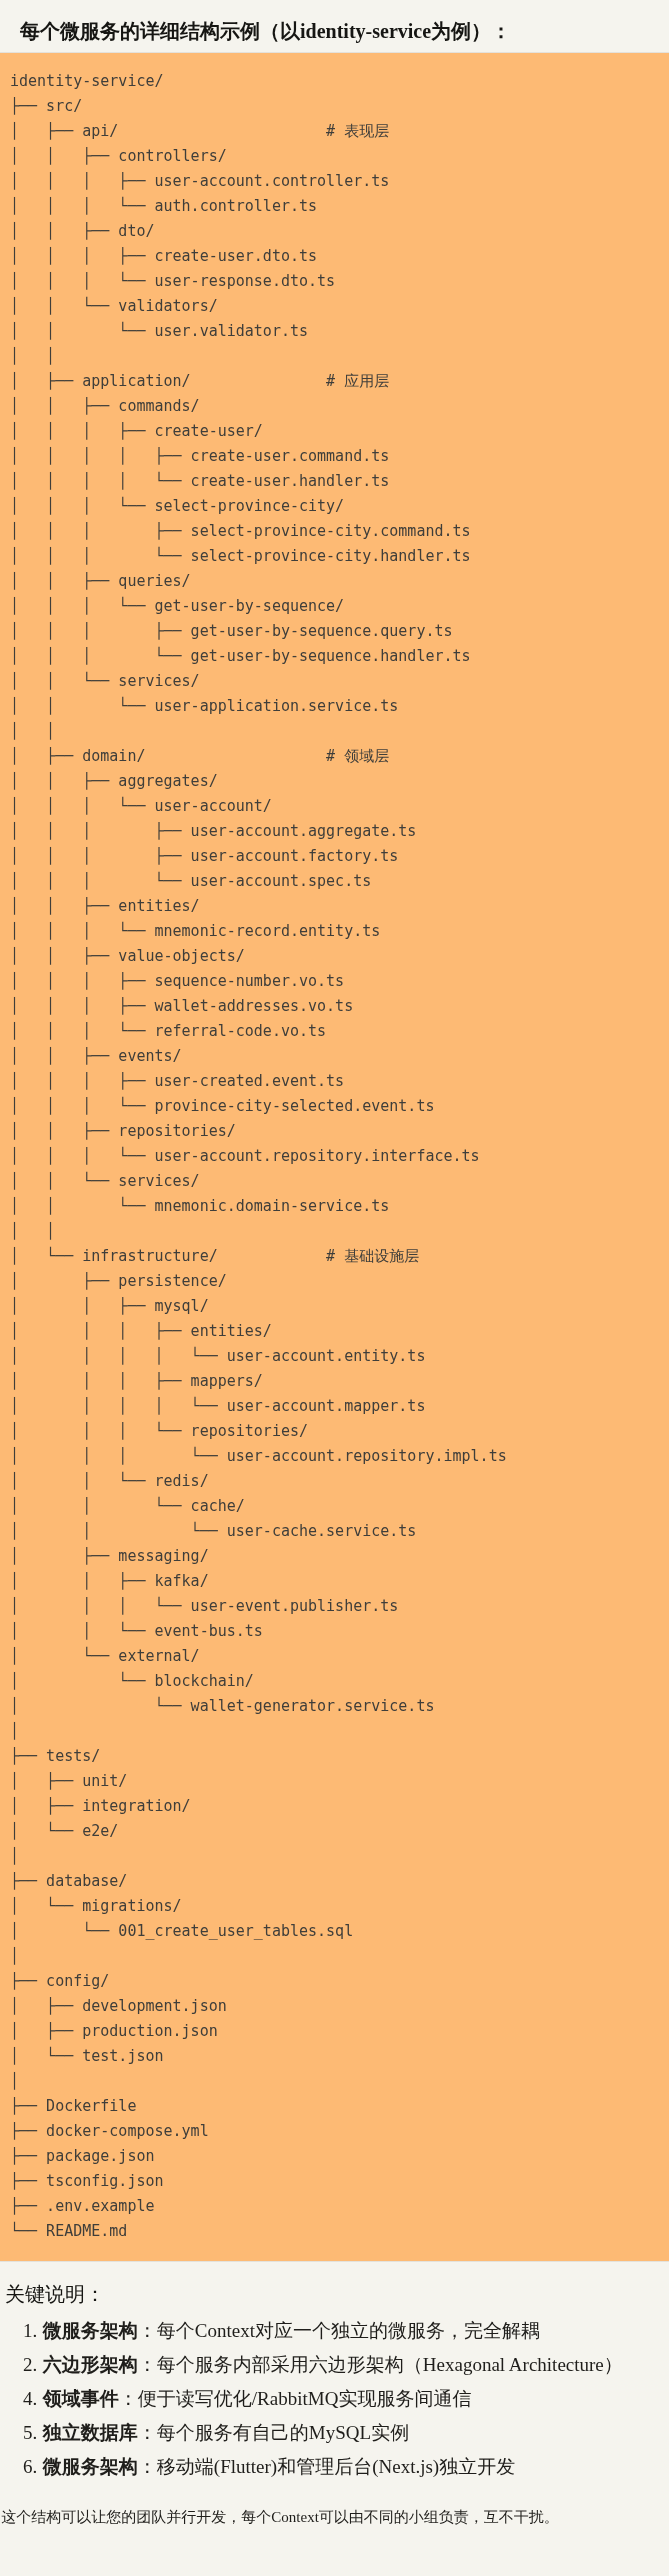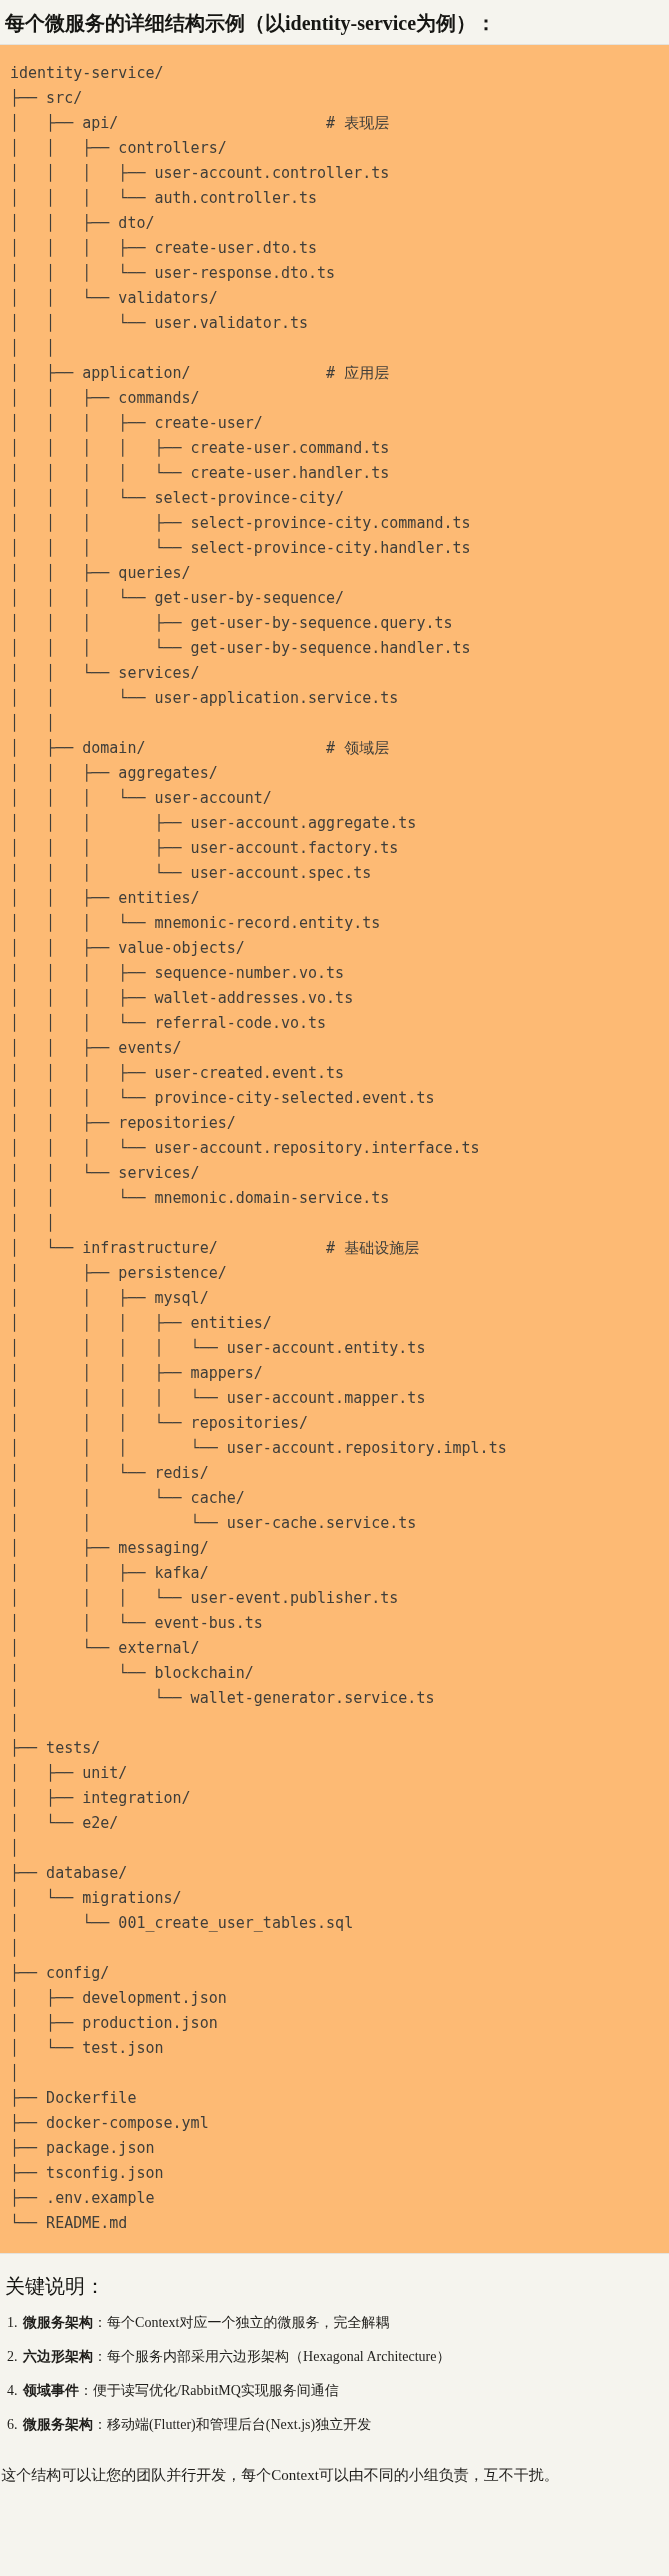--- a/index.html
+++ b/index.html
@@ -8,22 +8,22 @@
     background: #F5F4EE;
   }
   body {
     width: 669px;
     min-height: 2576px;
     font-family: "Liberation Serif", serif;
     color: #1F1E1B;
     overflow: hidden;
   }
   .page-title {
-    margin: 0;
-    padding: 10px 5px 0 5px;
+    margin: 8px;
+    padding: 10px 5px 0 12px;
     font-size: 20px;
     line-height: 1.3;
     font-weight: 700;
     color: #161613;
     font-family: Liberation Serif, serif;
   }
   .code-block {
     margin-top: 8.1px;
     background: #fdba74;
     border-top: 0.6px solid #E4E2DC;
@@ -42,22 +42,22 @@
     margin: 19px 5px 0 5px;
     font-size: 20px;
     line-height: 1.3;
     font-weight: 400;
     color: #161613;
   }
   .notes-list {
     margin-top: 3.8px;
   }
   .note-item {
-    margin: 13px 0 0 7px;
-    font-size: 14px;
+    margin: 13px 0 0 23px;
+    font-size: 19px;
     line-height: 21px;
     color: #1F1E1B;
   }
   .note-item .num {
     display: inline-block;
     margin-right: 5.6px;
   }
   .note-item strong {
     font-weight: 700;
   }
@@ -162,17 +162,18 @@
 ├── .env.example
 └── README.md</pre>
 </div>
 
 <h2 class="notes-heading">关键说明：</h2>
 
 <div class="notes-list" id="notes-list">
     <div class="note-item"><span class="num">1.</span><strong>微服务架构</strong><span>：</span><span>每个Context对应一个独立的微服务，完全解耦</span></div>
     <div class="note-item"><span class="num">2.</span><strong>六边形架构</strong><span>：</span><span>每个服务内部采用六边形架构（Hexagonal Architecture）</span></div>
     <div class="note-item"><span class="num">4.</span><strong>领域事件</strong><span>：</span><span>便于读写优化/RabbitMQ实现服务间通信</span></div>
+    <div class="note-item"><span class="num">5.</span><strong>独立数据库</strong><span>：</span><span>每个服务有自己的MySQL实例</span></div>
     <div class="note-item"><span class="num">6.</span><strong>微服务架构</strong><span>：</span><span>移动端(Flutter)和管理后台(Next.js)独立开发</span></div>
   </div>
 
 <p class="closing-paragraph">这个结构可以让您的团队并行开发，每个Context可以由不同的小组负责，互不干扰。</p>
 
 
 </body></html>

